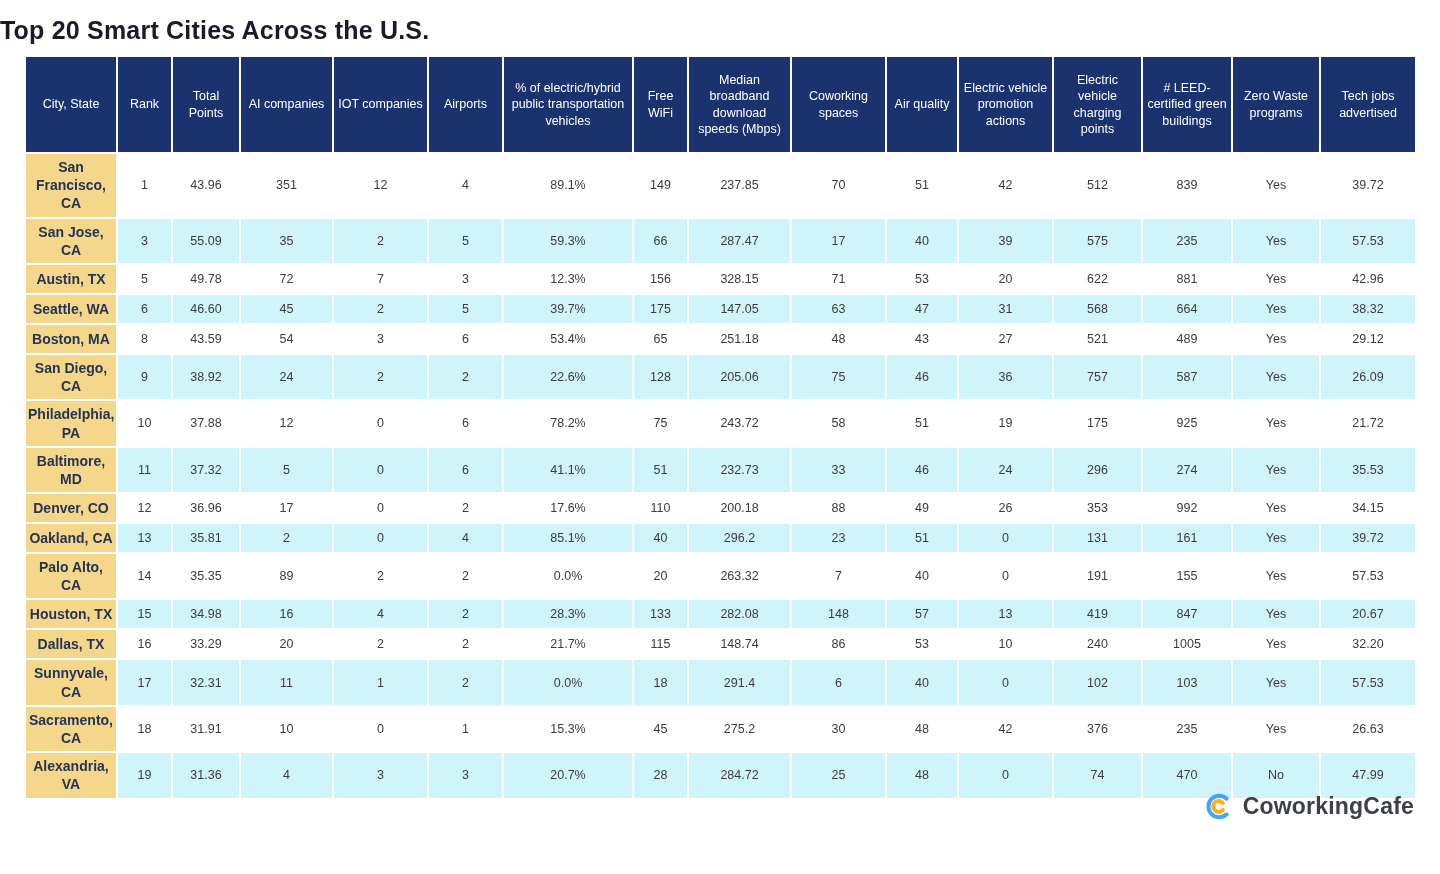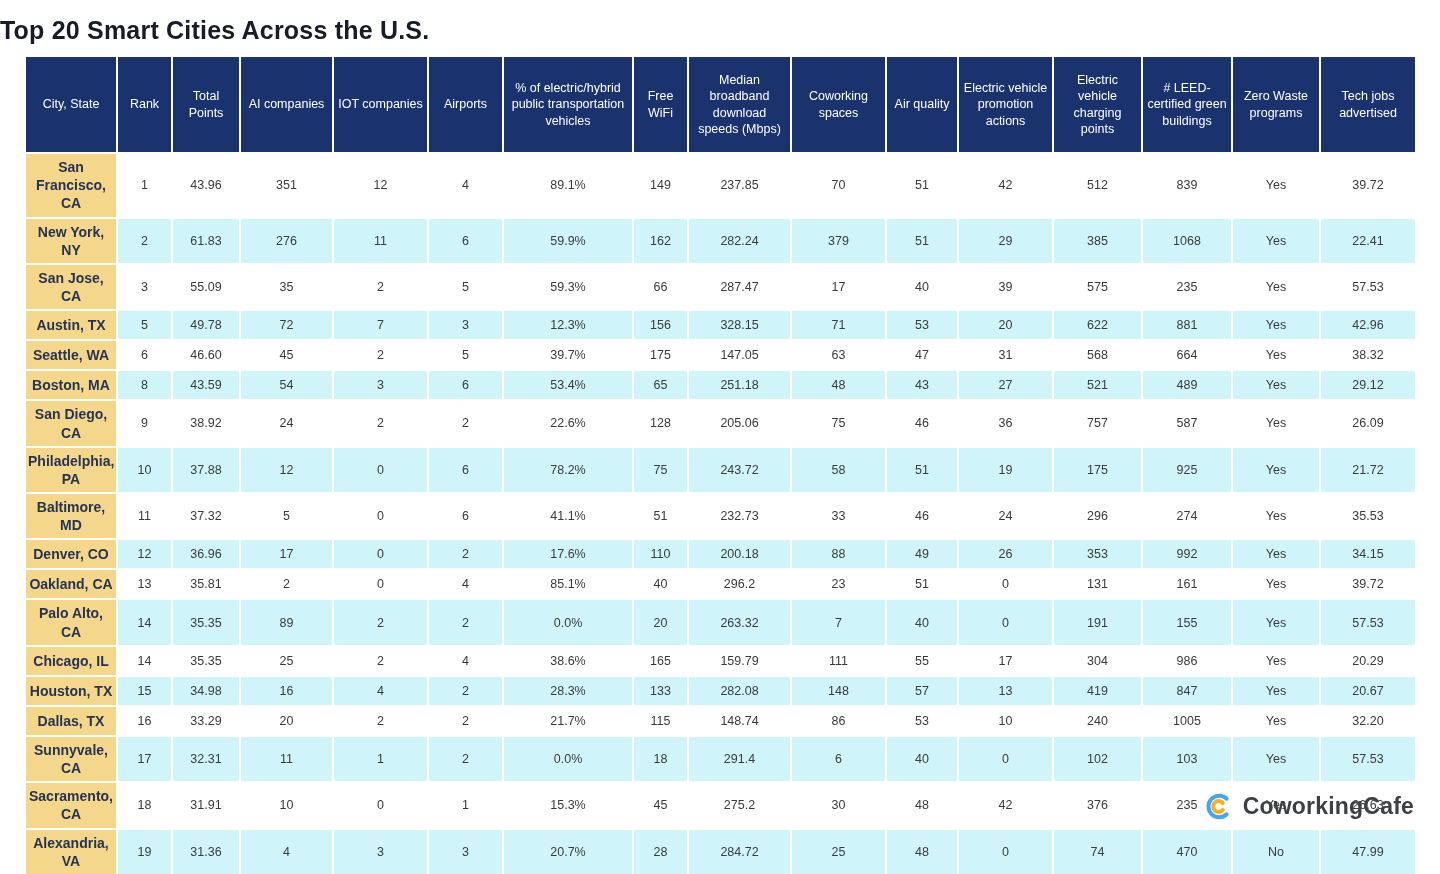--- a/index.html
+++ b/index.html
@@ -131,38 +131,20 @@
         <td>237.85</td>
         <td>70</td>
         <td>51</td>
         <td>42</td>
         <td>512</td>
         <td>839</td>
         <td>Yes</td>
         <td>39.72</td>
       </tr>
       <tr>
-        <td class="city">New York, NY</td>
-        <td>2</td>
-        <td>61.83</td>
-        <td>276</td>
-        <td>11</td>
-        <td>6</td>
-        <td>59.9%</td>
-        <td>162</td>
-        <td>282.24</td>
-        <td>379</td>
-        <td>51</td>
-        <td>29</td>
-        <td>385</td>
-        <td>1068</td>
-        <td>Yes</td>
-        <td>22.41</td>
-      </tr>
-      <tr>
         <td class="city">San Jose, CA</td>
         <td>3</td>
         <td>55.09</td>
         <td>35</td>
         <td>2</td>
         <td>5</td>
         <td>59.3%</td>
         <td>66</td>
         <td>287.47</td>
         <td>17</td>
@@ -329,38 +311,20 @@
         <td>263.32</td>
         <td>7</td>
         <td>40</td>
         <td>0</td>
         <td>191</td>
         <td>155</td>
         <td>Yes</td>
         <td>57.53</td>
       </tr>
       <tr>
-        <td class="city">Chicago, IL</td>
-        <td>14</td>
-        <td>35.35</td>
-        <td>25</td>
-        <td>2</td>
-        <td>4</td>
-        <td>38.6%</td>
-        <td>165</td>
-        <td>159.79</td>
-        <td>111</td>
-        <td>55</td>
-        <td>17</td>
-        <td>304</td>
-        <td>986</td>
-        <td>Yes</td>
-        <td>20.29</td>
-      </tr>
-      <tr>
         <td class="city">Houston, TX</td>
         <td>15</td>
         <td>34.98</td>
         <td>16</td>
         <td>4</td>
         <td>2</td>
         <td>28.3%</td>
         <td>133</td>
         <td>282.08</td>
         <td>148</td>

